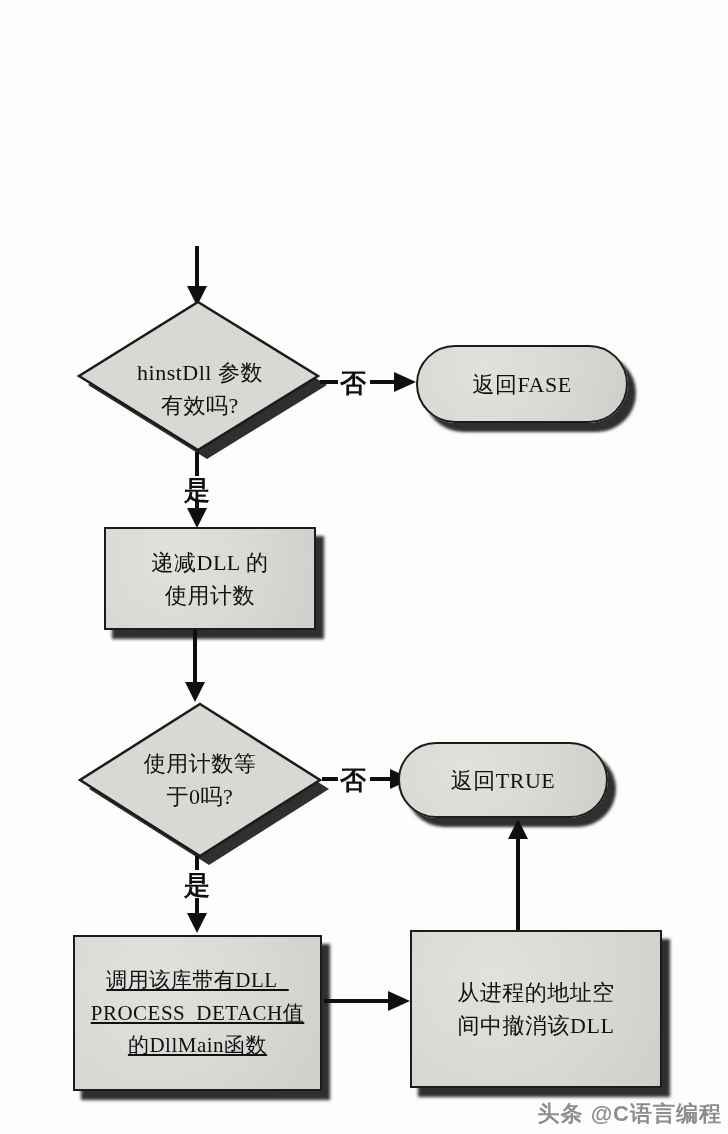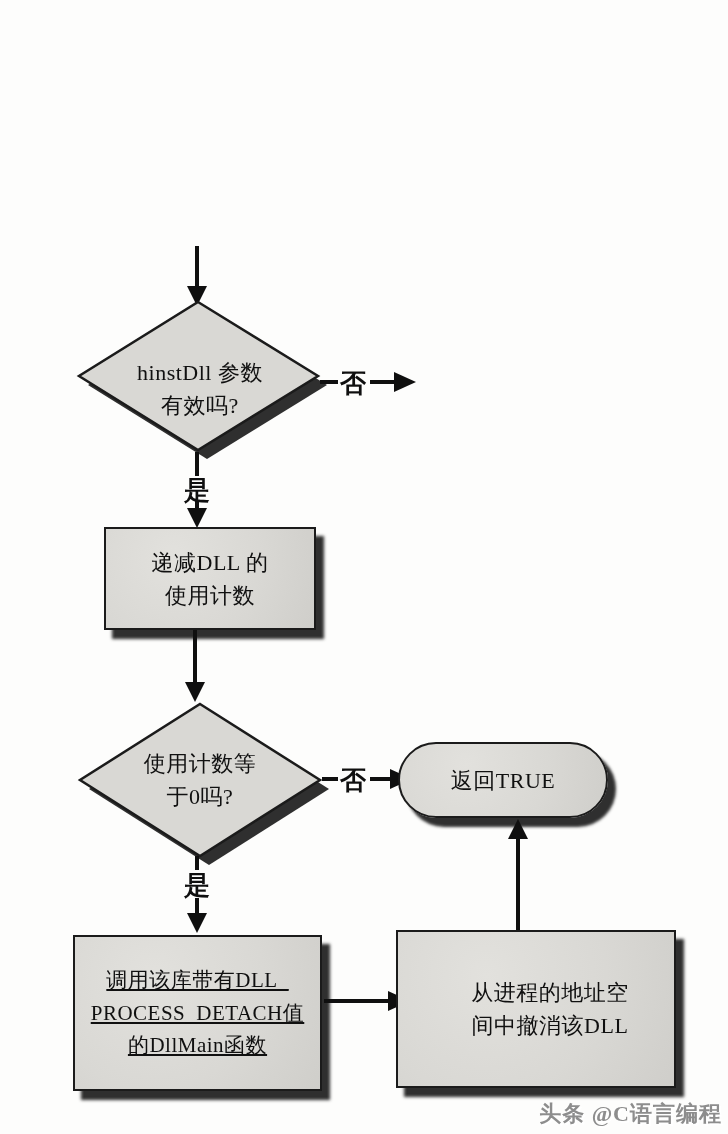--- a/index.html
+++ b/index.html
@@ -44,21 +44,21 @@
   .ah-right{border-top:10px solid transparent;border-bottom:10px solid transparent;border-left:22px solid #0f0f0f;}
 
   .edge-label{
     position:absolute;width:34px;text-align:center;
     font-size:26px;color:#0f0f0f;font-weight:bold;
     font-family:"Liberation Serif","DejaVu Serif",serif;
   }
 
   .watermark{
     position:absolute;right:6px;top:1099px;
-    font-family:Liberation Serif, serif;
+    font-family:Liberation Sans, sans-serif;
     font-weight:bold;font-size:22px;letter-spacing:1px;
     color:#8d8d8d;
     text-shadow:2px 2px 0 #ffffff;
   }
 
   svg{position:absolute;overflow:visible;}
 </style>
 </head>
 <body>
 
@@ -79,20 +79,23 @@
 有效吗?</div>
   </div>
 
   <div>
     <div class="hline" style="left:320px;top:380px;width:18px;"></div>
     <div class="hline" style="left:370px;top:380px;width:24px;"></div>
     <div class="ah ah-right" style="left:394px;top:372px;"></div>
   </div>
   <div class="edge-label" style="left:336px;top:366px;">否</div>
 
+  <div class="node stadium" style="left:416px;top:345px;width:208px;height:74px;">
+    <div class="node-label">返回FASE</div>
+  </div>
 
   <div>
     <div class="vline" style="left:195px;top:452px;height:24px;"></div>
     <div class="vline" style="left:195px;top:501px;height:8px;"></div>
     <div class="ah ah-down" style="left:187px;top:508px;"></div>
   </div>
   <div class="edge-label" style="left:180px;top:473px;">是</div>
 
   <div class="node" style="left:88px;top:527px;width:208px;height:99px;margin-left:16px;">
     <div class="node-label">递减DLL 的
@@ -135,21 +138,21 @@
     <div class="node-label" style="font-size:21px;line-height:1.55;text-decoration:underline;">调用该库带有DLL_
 PROCESS_DETACH值
 的DllMain函数</div>
   </div>
 
   <div>
     <div class="hline" style="left:324px;top:999px;width:64px;"></div>
     <div class="ah ah-right" style="left:388px;top:991px;"></div>
   </div>
 
-  <div class="node" style="left:396px;top:930px;width:248px;height:154px;padding-left:28px;">
+  <div class="node" style="left:410px;top:930px;width:248px;height:154px;">
     <div class="node-label">从进程的地址空
 间中撤消该DLL</div>
   </div>
 
   <div>
     <div class="vline" style="left:516px;top:836px;height:94px;"></div>
     <div class="ah ah-up" style="left:508px;top:819px;"></div>
   </div>
 
   <div class="watermark">头条 @C语言编程</div>

